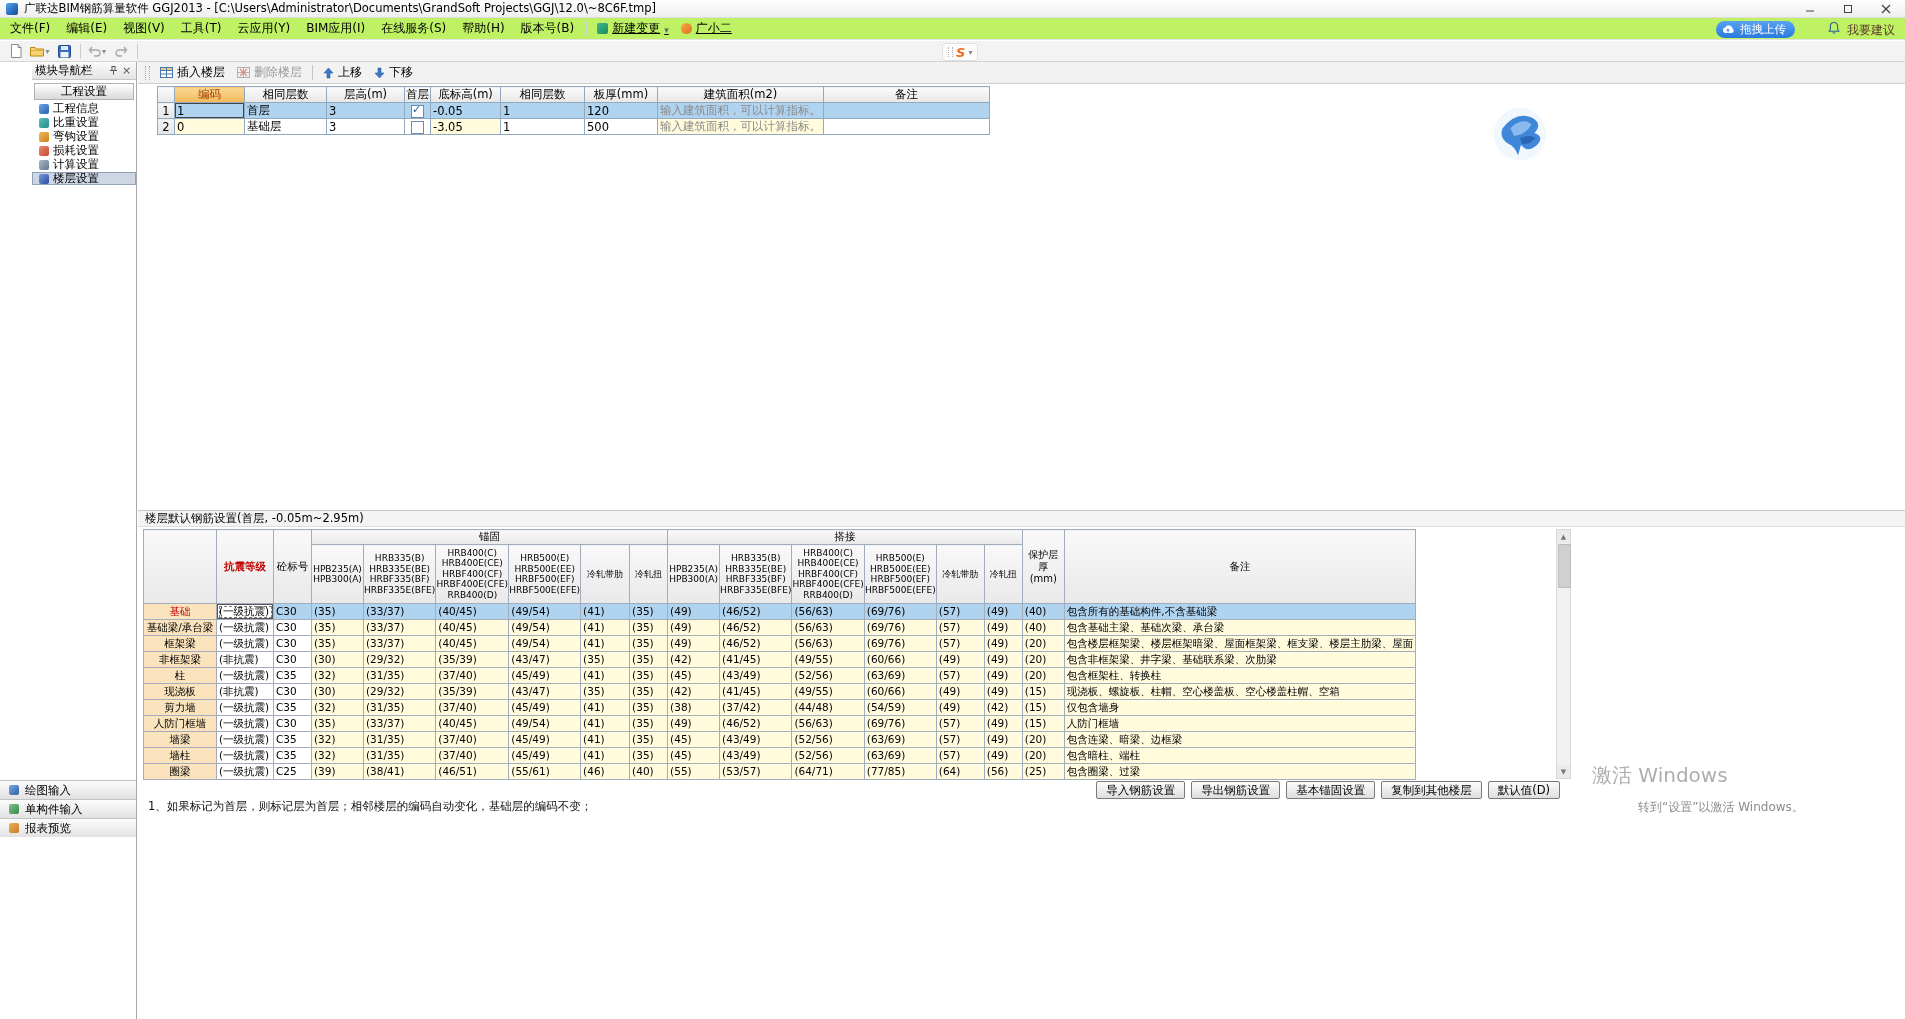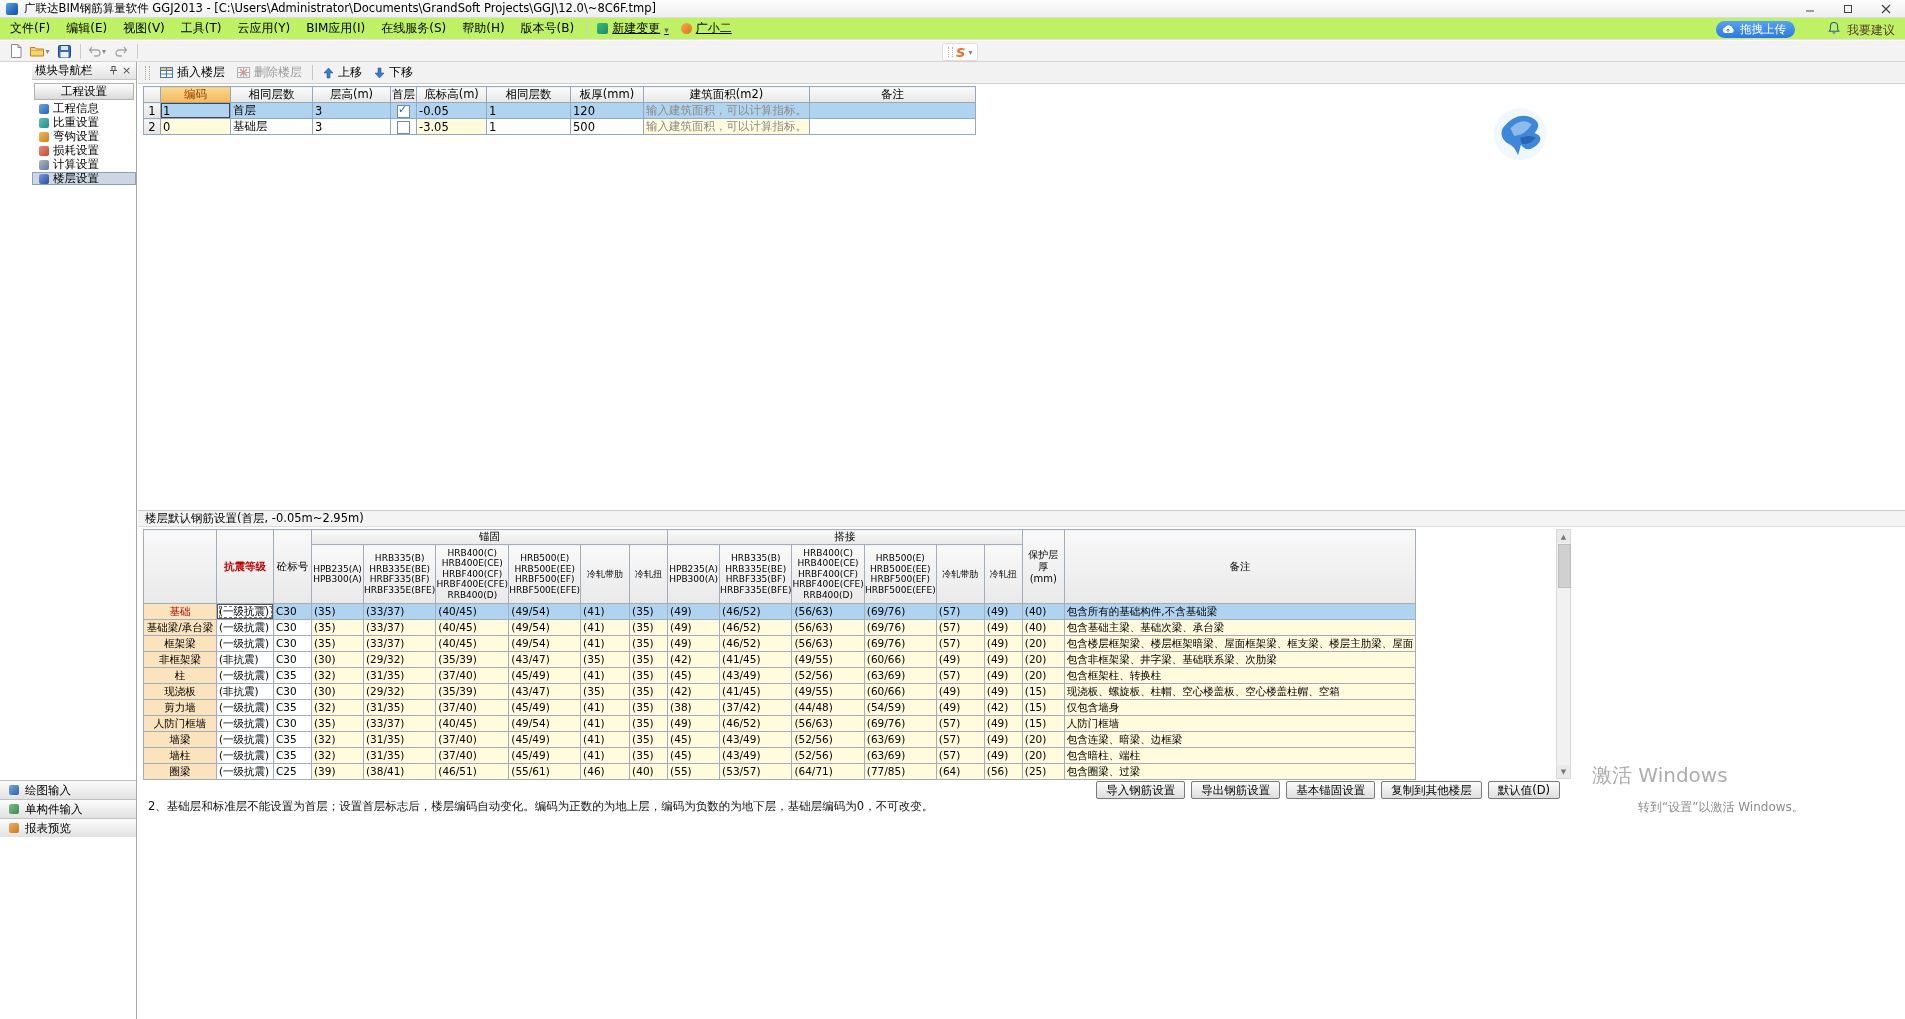--- a/index.html
+++ b/index.html
@@ -70,21 +70,21 @@
   
   .floor-toolbar { position:absolute; left:138px; top:62px; width:1767px; height:22px;
     background:#f2f2f2; border-bottom:1px solid #cfcfcf; display:flex; align-items:center;
     box-sizing:border-box; padding-left:3px; font-size:12px; }
   .ft-grip { width:3px; height:14px; border-left:1px dotted #aaa; border-right:1px dotted #aaa; margin:0 4px; }
   .ft-btn { display:flex; align-items:center; gap:4px; padding:0 6px; height:20px; white-space:nowrap; }
   .ft-btn.disabled { color:#9b9b9b; }
   .ft-sep { width:1px; height:15px; background:#c6c6c6; margin:0 4px; }
   .ft-icn { display:block; }
   
-  .floor-table { position:absolute; left:143px; top:86px; border-collapse:collapse; table-layout:fixed;
+  .floor-table { position:absolute; left:157px; top:86px; border-collapse:collapse; table-layout:fixed;
     font-size:11.5px; background:#fff; }
   .floor-table th, .floor-table td { border:1px solid #93a9bf; height:15px; padding:0 2px;
     white-space:nowrap; overflow:hidden; box-sizing:border-box; }
   .floor-table th { background:linear-gradient(#fbfbfb,#e7e7e7); font-weight:normal; text-align:center; padding:0 1px; }
   .floor-table th.code-h { background:linear-gradient(#fbd892,#f2b95a); color:#9c3c00; }
   .floor-table td { text-align:left; background:#fff; }
   .floor-table td.rownum { background:linear-gradient(#f6f6f6,#e4e4e4); text-align:center; }
   .floor-table tr.selected td { background:#b0d3f0; }
   .floor-table tr.selected td.rownum { background:linear-gradient(#f6f6f6,#e4e4e4); }
   .floor-table td.yellow { background:#fffbdc; }
@@ -689,14 +689,14 @@
 </div>
 
 <div class="btn-row">
     <button class="rb-btn">导入钢筋设置</button>
     <button class="rb-btn">导出钢筋设置</button>
     <button class="rb-btn">基本锚固设置</button>
     <button class="rb-btn">复制到其他楼层</button>
     <button class="rb-btn">默认值(D)</button>
   </div>
 <div class="notes">
-    <div class="note-line">2、基础层和标准层不能设置为首层；设置首层标志后，楼层编码自动变化。编码为正数的为地上层，编码为负数的为地下层，基础层编码为0，不可改变。</div>
+    <div class="note-line">1、如果标记为首层，则标记层为首层；相邻楼层的编码自动变化，基础层的编码不变；</div>
   </div>
 
 </body></html>

